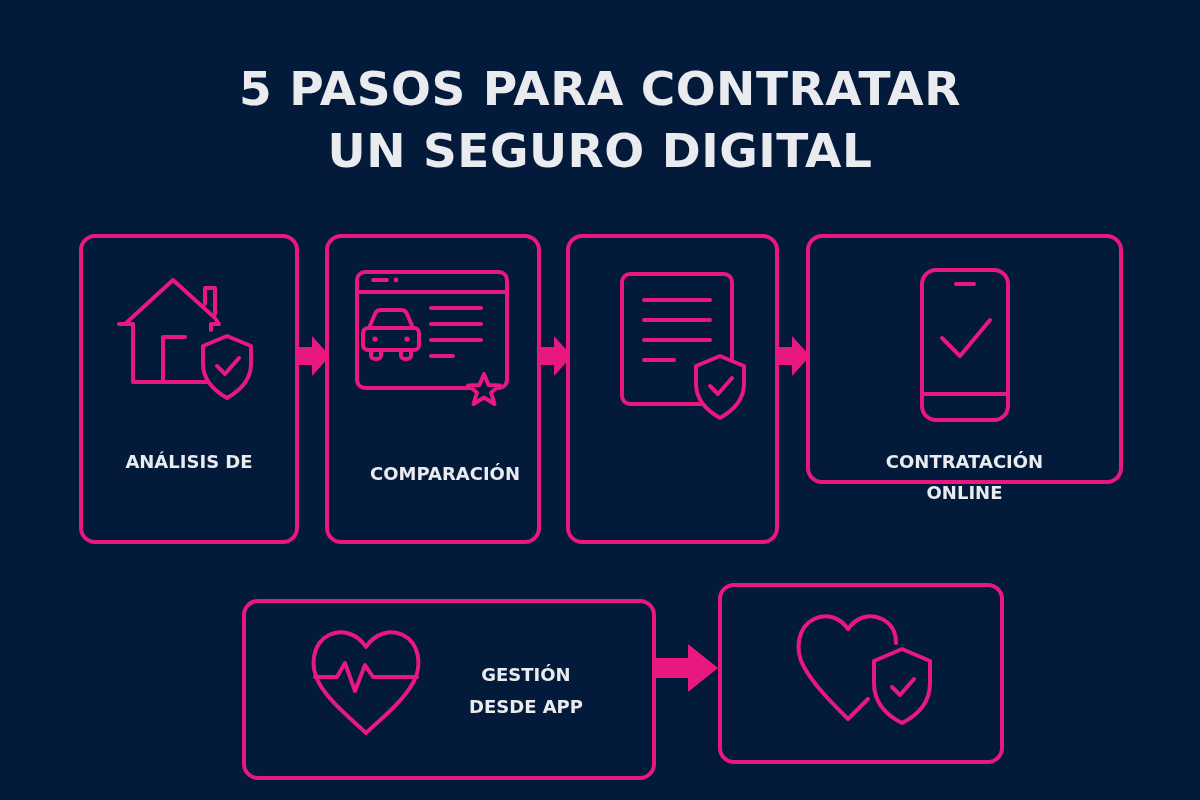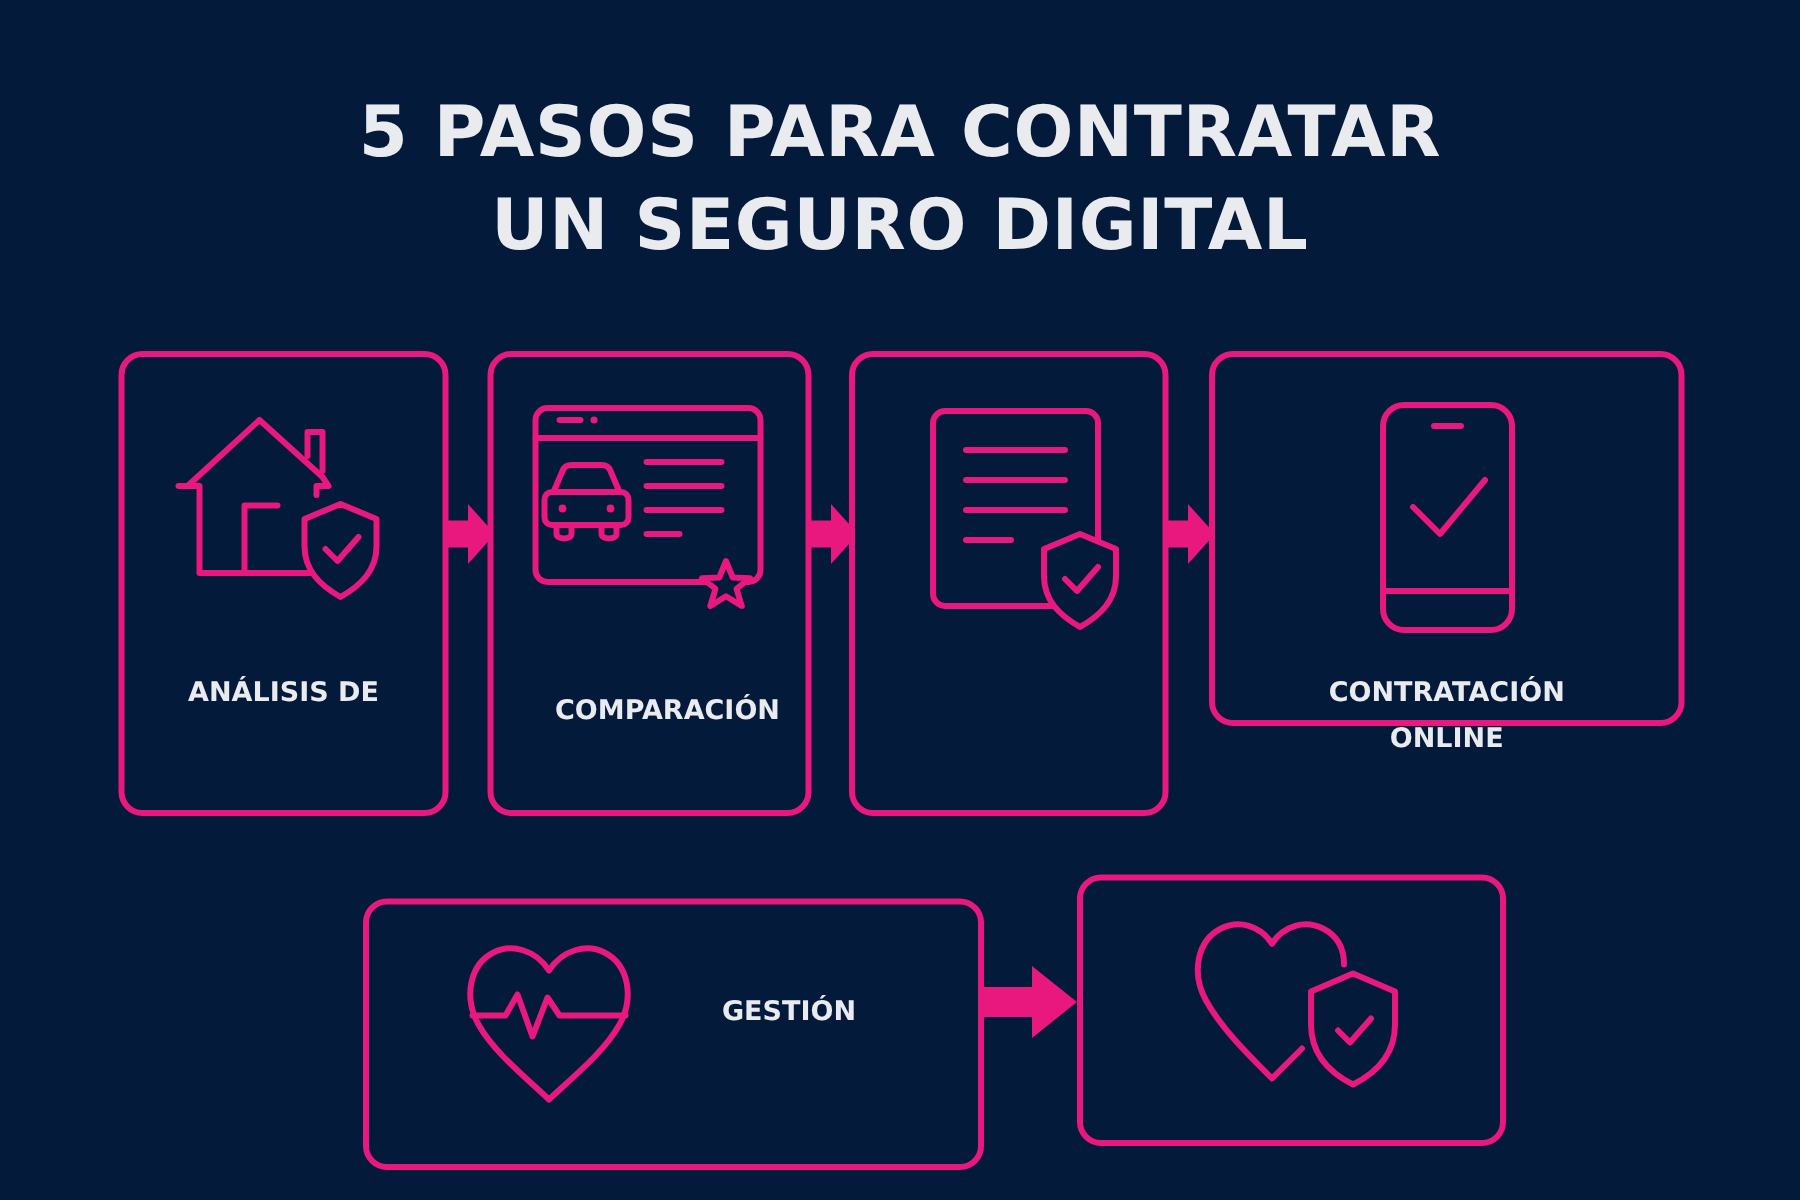--- a/index.html
+++ b/index.html
@@ -106,20 +106,21 @@
   </div>
 </div>
 
 <div class="box" style="left:242px; top:583px; width:414px; height:181px;margin-top:16px;">
   <svg class="icon" width="130" height="120" viewBox="0 0 130 120" style="left:55px; top:22px;">
     <path class="s" d="M65 22 C56 8 40 4 28 10 C12 18 8 40 18 58 C28 76 48 92 65 108 C82 92 102 76 112 58 C122 40 118 18 102 10 C90 4 74 8 65 22 Z"></path>
     <path class="s" d="M14 52 L36 52 L44 38 L54 66 L64 40 L72 52 L116 52"></path>
   </svg>
   <div class="label" style="left:200px; right:auto; width:160px; top:56px; line-height:32px;">
     <span>GESTIÓN</span>
+    <span>DESDE APP</span>
   </div>
 </div>
 
 <svg class="arrow" width="66" height="48" viewBox="0 0 66 48" style="left:652px; top:644px;">
   <path d="M0 14 L36 14 L36 0 L66 24 L36 48 L36 34 L0 34 Z" fill="#e8187e"></path>
 </svg>
 
 <div class="box" style="left:718px; top:583px; width:286px; height:181px;">
   <svg class="icon" width="160" height="130" viewBox="0 0 160 130" style="left:64px; top:22px;">
     <path class="s" d="M62 20 C54 8 40 4 28 10 C12 18 8 40 18 58 C28 76 44 92 62 110 C70 102 76 96 82 90"></path>

